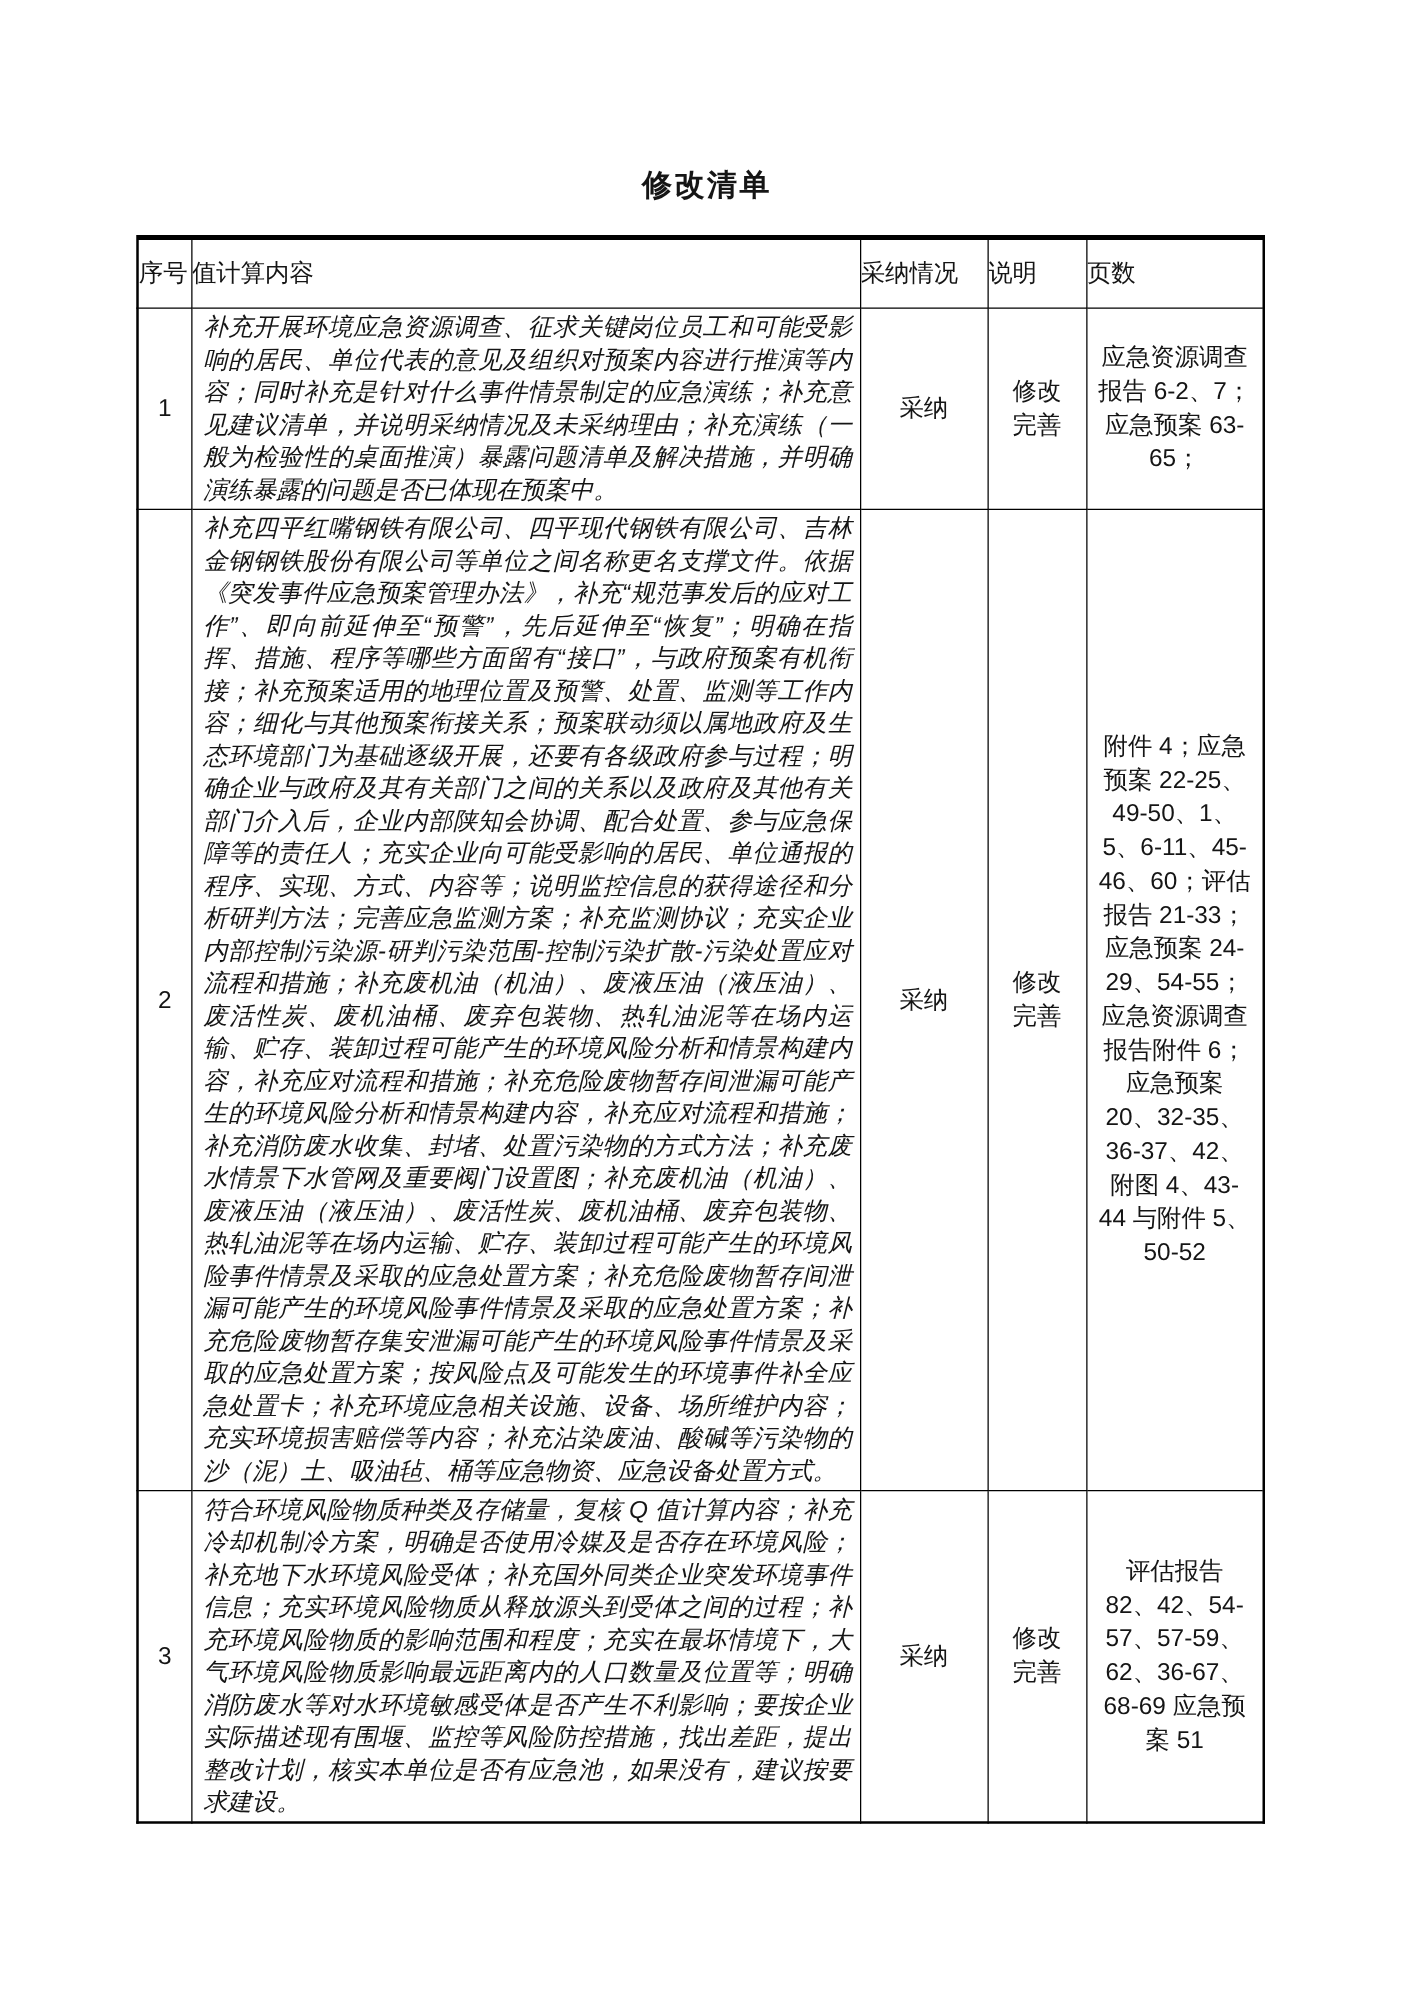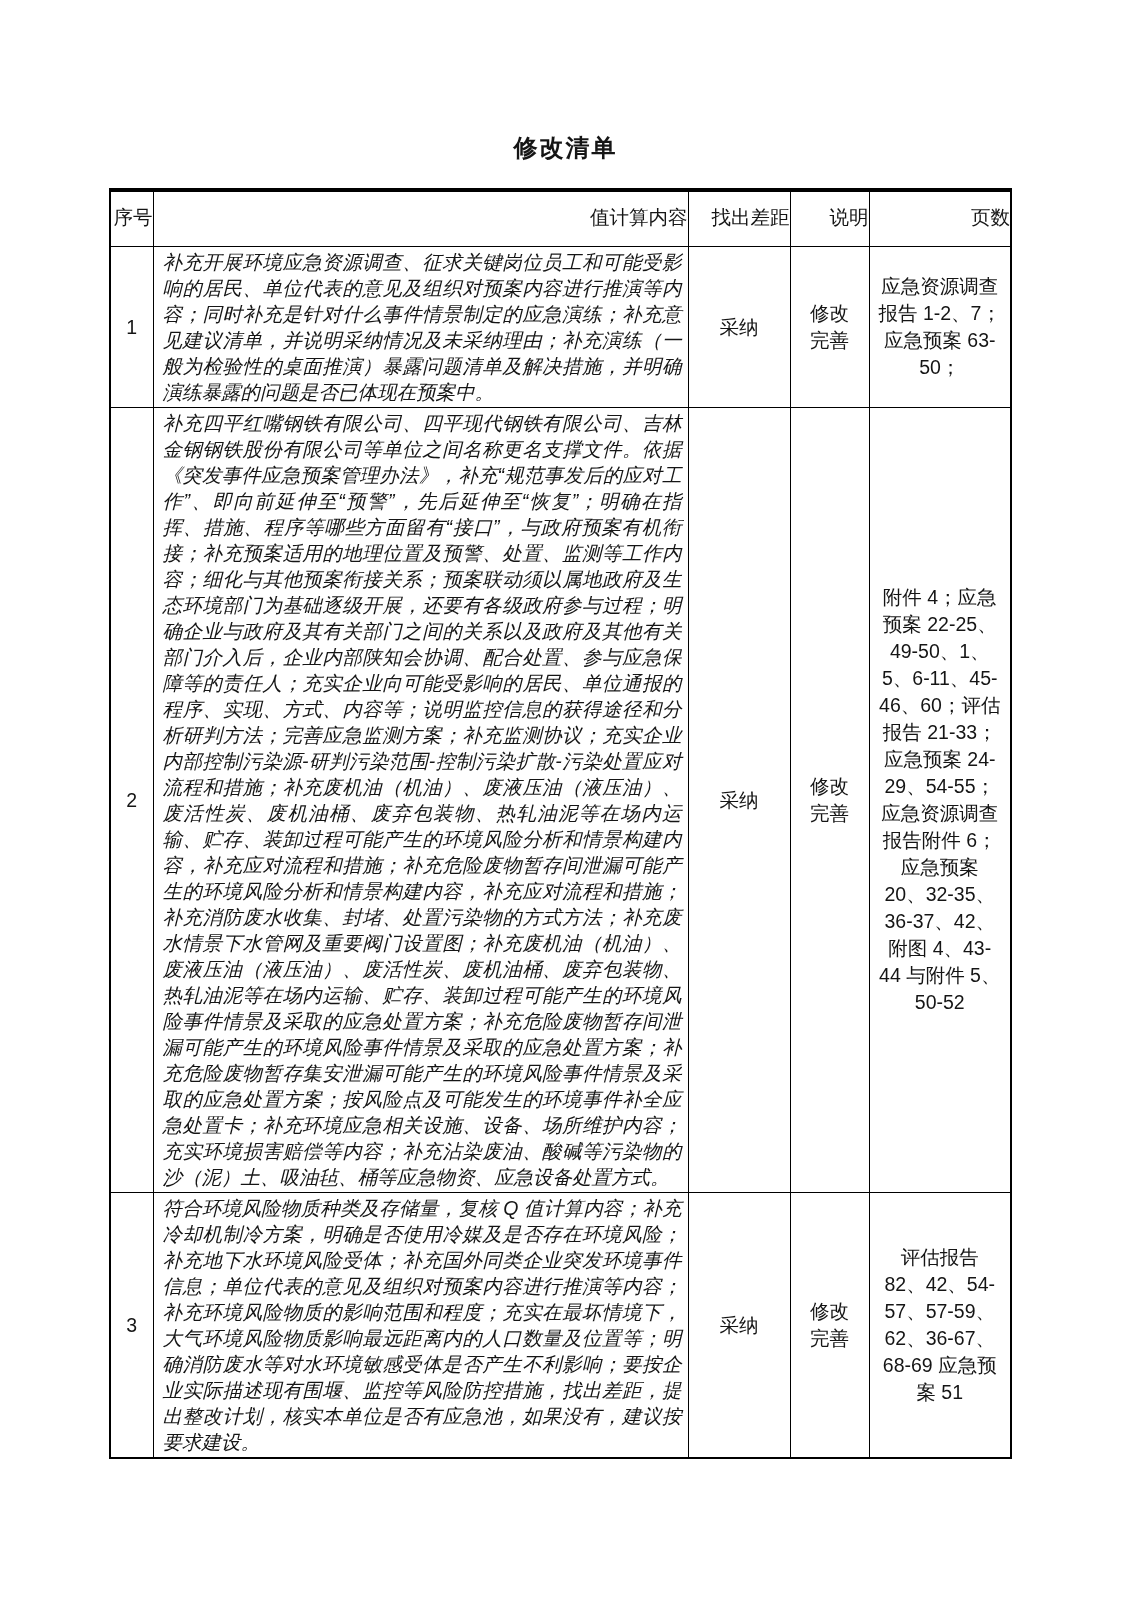--- a/index.html
+++ b/index.html
@@ -40,25 +40,24 @@
   }
   .revision-table th,
   .revision-table td {
     border: 1px solid #000;
     font-size: 19.5px;
     vertical-align: middle;
     overflow: hidden;
   }
   .revision-table thead th {
     font-weight: normal;
-    text-align: right;
+    text-align: left;
     height: 54px;
     line-height: 24px;
     padding: 0;
-    font-family: Liberation Mono, monospace;
   }
   col.col-no      { width: 43px; }
   col.col-content { width: 535px; }
   col.col-adopt   { width: 102px; }
   col.col-note    { width: 79px; }
   col.col-pages   { width: 142px; }
   th.h-no {
     padding: 0 9px;
     word-break: break-all;
   }
@@ -92,43 +91,43 @@
       <col class="col-no">
       <col class="col-content">
       <col class="col-adopt">
       <col class="col-note">
       <col class="col-pages">
     </colgroup>
     <thead>
       <tr>
         <th class="h-no">序号</th>
         <th>值计算内容</th>
-        <th>找出差距</th>
+        <th>采纳情况</th>
         <th>说明</th>
         <th>页数</th>
       </tr>
     </thead>
     <tbody>
       <tr>
         <td class="c-no">1</td>
         <td class="c-content">补充开展环境应急资源调查、征求关键岗位员工和可能受影响的居民、单位代表的意见及组织对预案内容进行推演等内容；同时补充是针对什么事件情景制定的应急演练；补充意见建议清单，并说明采纳情况及未采纳理由；补充演练（一般为检验性的桌面推演）暴露问题清单及解决措施，并明确演练暴露的问题是否已体现在预案中。</td>
         <td class="c-adopt">采纳</td>
         <td class="c-note">修改完善</td>
-        <td class="c-pages">应急资源调查报告 1-2、7；应急预案 63-50；</td>
+        <td class="c-pages">应急资源调查报告 6-2、7；应急预案 63-65；</td>
       </tr>
       <tr>
         <td class="c-no">2</td>
         <td class="c-content">补充四平红嘴钢铁有限公司、四平现代钢铁有限公司、吉林金钢钢铁股份有限公司等单位之间名称更名支撑文件。依据《突发事件应急预案管理办法》，补充“规范事发后的应对工作”、即向前延伸至“预警”，先后延伸至“恢复”；明确在指挥、措施、程序等哪些方面留有“接口”，与政府预案有机衔接；补充预案适用的地理位置及预警、处置、监测等工作内容；细化与其他预案衔接关系；预案联动须以属地政府及生态环境部门为基础逐级开展，还要有各级政府参与过程；明确企业与政府及其有关部门之间的关系以及政府及其他有关部门介入后，企业内部陕知会协调、配合处置、参与应急保障等的责任人；充实企业向可能受影响的居民、单位通报的程序、实现、方式、内容等；说明监控信息的获得途径和分析研判方法；完善应急监测方案；补充监测协议；充实企业内部控制污染源-研判污染范围-控制污染扩散-污染处置应对流程和措施；补充废机油（机油）、废液压油（液压油）、废活性炭、废机油桶、废弃包装物、热轧油泥等在场内运输、贮存、装卸过程可能产生的环境风险分析和情景构建内容，补充应对流程和措施；补充危险废物暂存间泄漏可能产生的环境风险分析和情景构建内容，补充应对流程和措施；补充消防废水收集、封堵、处置污染物的方式方法；补充废水情景下水管网及重要阀门设置图；补充废机油（机油）、废液压油（液压油）、废活性炭、废机油桶、废弃包装物、热轧油泥等在场内运输、贮存、装卸过程可能产生的环境风险事件情景及采取的应急处置方案；补充危险废物暂存间泄漏可能产生的环境风险事件情景及采取的应急处置方案；补充危险废物暂存集安泄漏可能产生的环境风险事件情景及采取的应急处置方案；按风险点及可能发生的环境事件补全应急处置卡；补充环境应急相关设施、设备、场所维护内容；充实环境损害赔偿等内容；补充沾染废油、酸碱等污染物的沙（泥）土、吸油毡、桶等应急物资、应急设备处置方式。</td>
         <td class="c-adopt">采纳</td>
         <td class="c-note">修改完善</td>
         <td class="c-pages">附件 4；应急预案 22-25、49-50、1、5、6-11、45-46、60；评估报告 21-33；应急预案 24-29、54-55；应急资源调查报告附件 6；应急预案 20、32-35、36-37、42、附图 4、43-44 与附件 5、50-52</td>
       </tr>
       <tr>
         <td class="c-no">3</td>
-        <td class="c-content">符合环境风险物质种类及存储量，复核 Q 值计算内容；补充冷却机制冷方案，明确是否使用冷媒及是否存在环境风险；补充地下水环境风险受体；补充国外同类企业突发环境事件信息；单位代表的意见及组织对预案内容进行推演等内容；补充环境风险物质的影响范围和程度；充实在最坏情境下，大气环境风险物质影响最远距离内的人口数量及位置等；明确消防废水等对水环境敏感受体是否产生不利影响；要按企业实际描述现有围堰、监控等风险防控措施，找出差距，提出整改计划，核实本单位是否有应急池，如果没有，建议按要求建设。</td>
+        <td class="c-content">符合环境风险物质种类及存储量，复核 Q 值计算内容；补充冷却机制冷方案，明确是否使用冷媒及是否存在环境风险；补充地下水环境风险受体；补充国外同类企业突发环境事件信息；充实环境风险物质从释放源头到受体之间的过程；补充环境风险物质的影响范围和程度；充实在最坏情境下，大气环境风险物质影响最远距离内的人口数量及位置等；明确消防废水等对水环境敏感受体是否产生不利影响；要按企业实际描述现有围堰、监控等风险防控措施，找出差距，提出整改计划，核实本单位是否有应急池，如果没有，建议按要求建设。</td>
         <td class="c-adopt">采纳</td>
         <td class="c-note">修改完善</td>
         <td class="c-pages">评估报告 82、42、54-57、57-59、62、36-67、68-69 应急预案 51</td>
       </tr>
     </tbody>
   </table>
 
 </div>
 
 </body></html>

